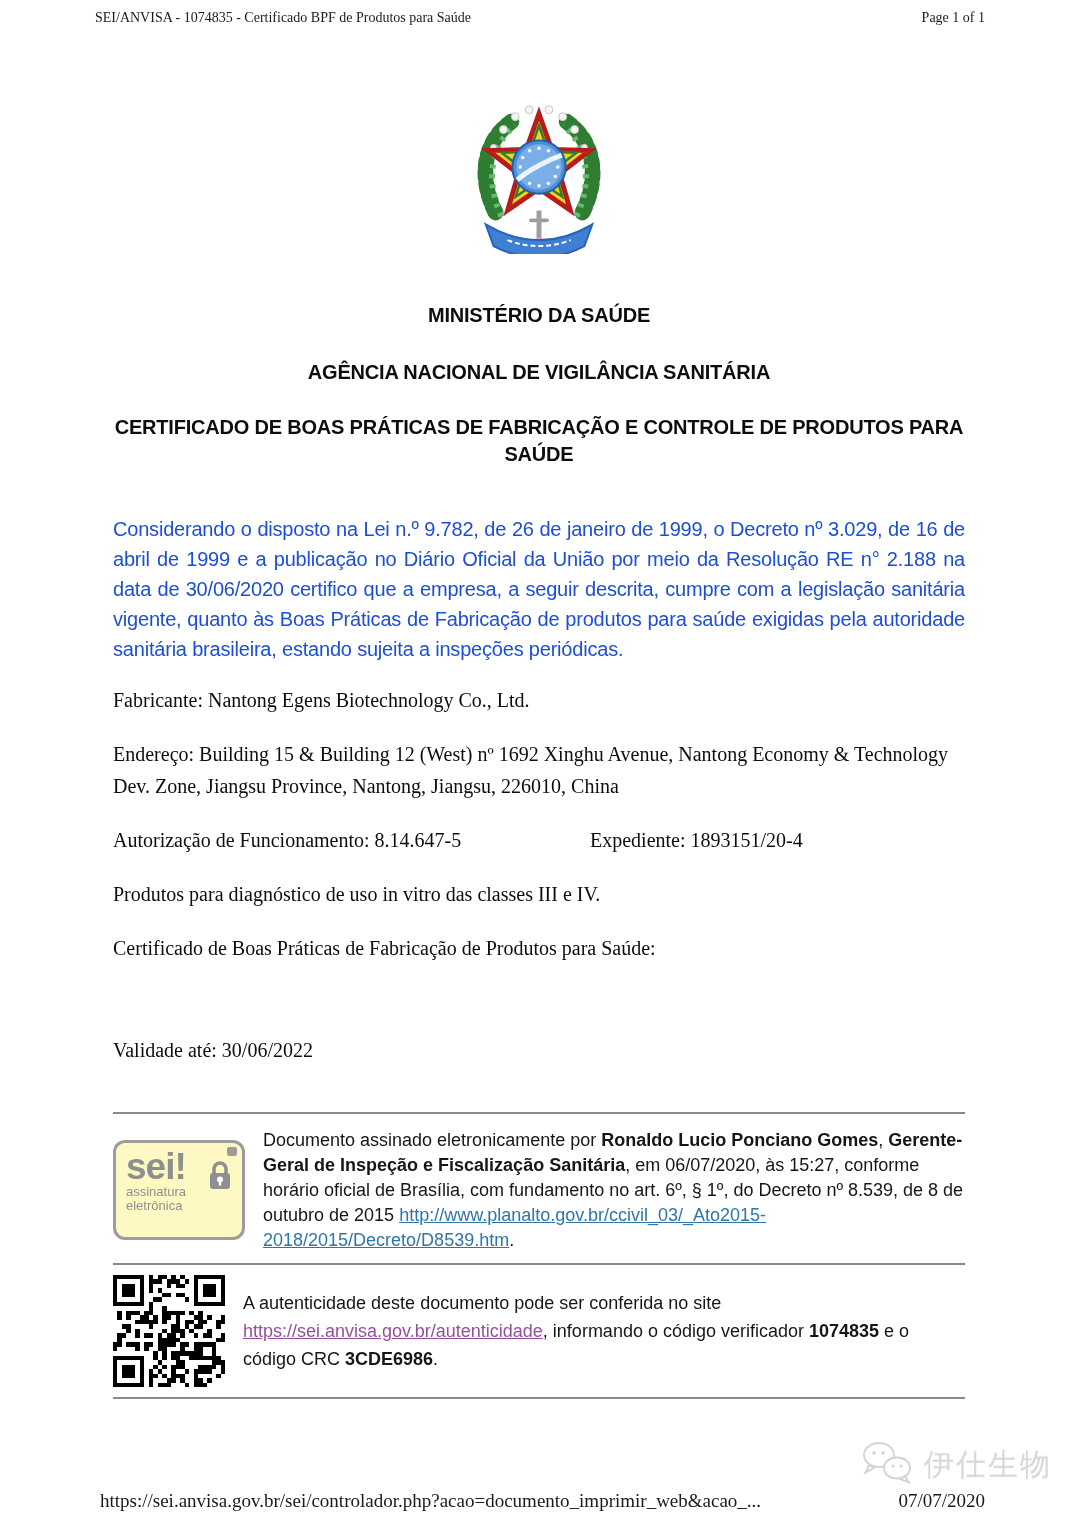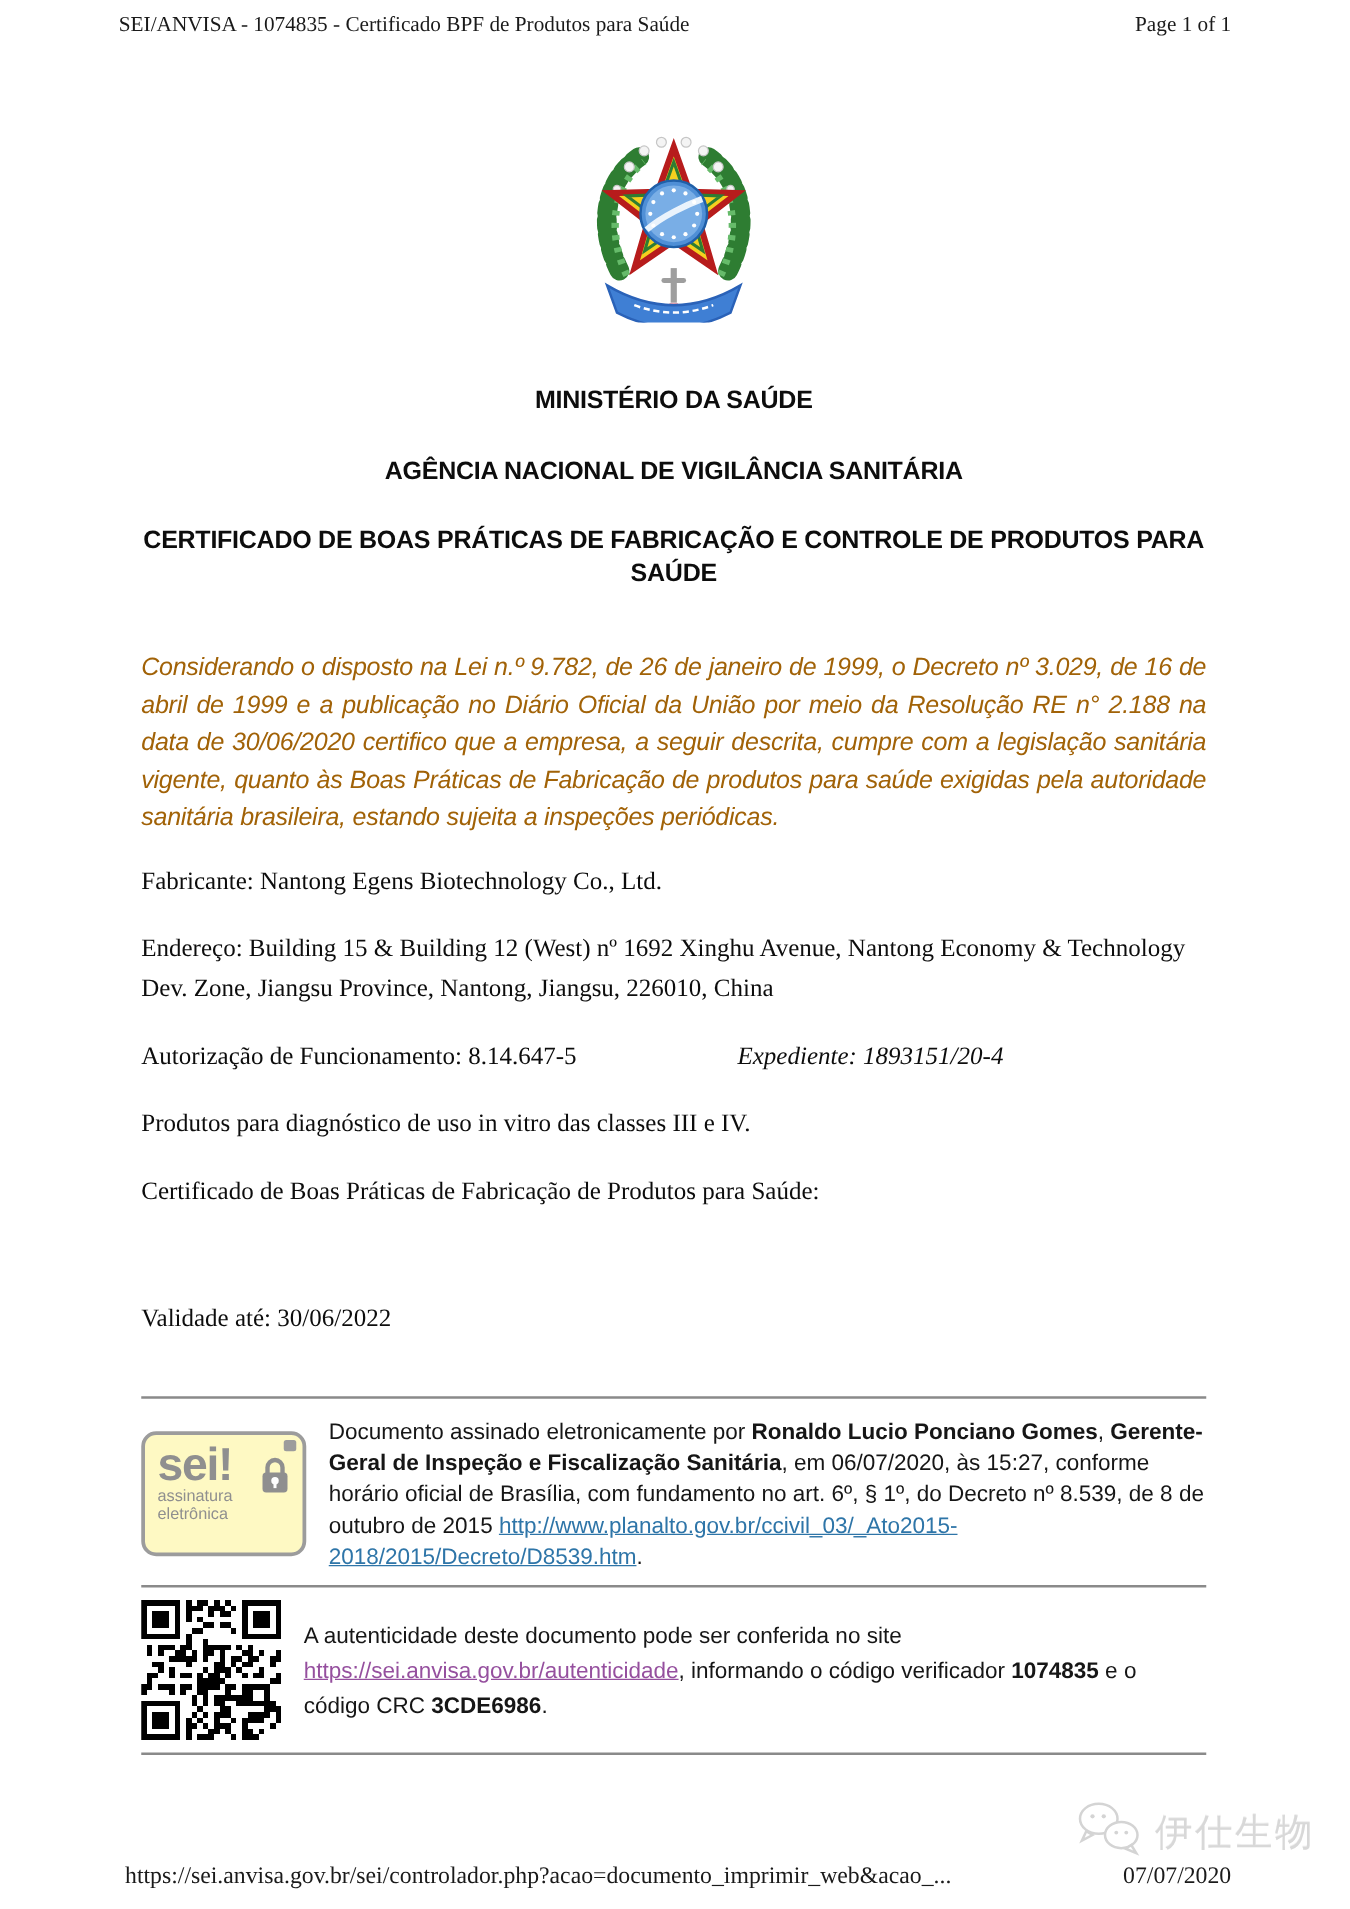--- a/index.html
+++ b/index.html
@@ -4,50 +4,50 @@
 <style>
   html,body{margin:0;padding:0;background:#ffffff;}
   body{
     width:1080px;height:1527px;position:relative;overflow:hidden;
     font-family:"Liberation Sans",sans-serif;color:#111;
   }
   
   .page-header{
     display:flex;justify-content:space-between;
     padding:10px 95px 0 95px;
-    font-family:"Liberation Serif",serif;font-size:17px;color:#1a1a1a;
+    font-family:"Liberation Serif",serif;font-size:14px;color:#1a1a1a;
   }
   .page-footer{
     position:absolute;left:100px;right:95px;top:1490px;
     display:flex;justify-content:space-between;
     font-family:"Liberation Serif",serif;font-size:19px;color:#1a1a1a;align-items:center;
   }
   
   .content{margin:0 115px 0 113px;}
   .arms{width:160px;margin:60px auto 0;text-align:center;}
   .h-title{
     text-align:center;font-weight:bold;font-size:20px;line-height:27px;
     letter-spacing:-0.2px;color:#0d0d0d;margin:0;
   }
   .h1{margin-top:44px}
   .h2{margin-top:30px}
   .h3{margin-top:28px}
   .preamble{
-    margin-top:46px;font-style:italic;font-size:20px;line-height:30px;
-    text-align:justify;color:#a16207;letter-spacing:-0.2px;
+    margin-top:46px;font-size:20px;line-height:30px;
+    text-align:justify;color:#1d4ed8;letter-spacing:-0.2px;
   }
   .serifline{
     font-family:"Liberation Serif",serif;font-size:20px;line-height:32px;
     color:#0d0d0d;margin:0;
   }
   .mt-f{margin-top:16px}
   .mt-r{margin-top:22px}
   .tworow{position:relative;}
   .col-cnpj{position:absolute;left:567px;top:0;}
-  .col-exp{position:absolute;left:477px;top:0;font-style:italic;}
+  .col-exp{position:absolute;left:477px;top:0;}
   .validade{margin-top:70px}
   .rule{height:2px;background:#8a8a8a;border:0;margin:0;}
   .rule1{margin-top:46px}
   
   .sig-block{display:flex;align-items:flex-start;padding:14px 0 10px 0;}
   .sei-box{
     width:112px;min-height:82px;border:3px solid #9c9c9c;border-radius:12px;
     margin-top:12px;padding:6px 4px 6px 10px;position:relative;background:#fef9c3;
     flex-shrink:0;
   }

